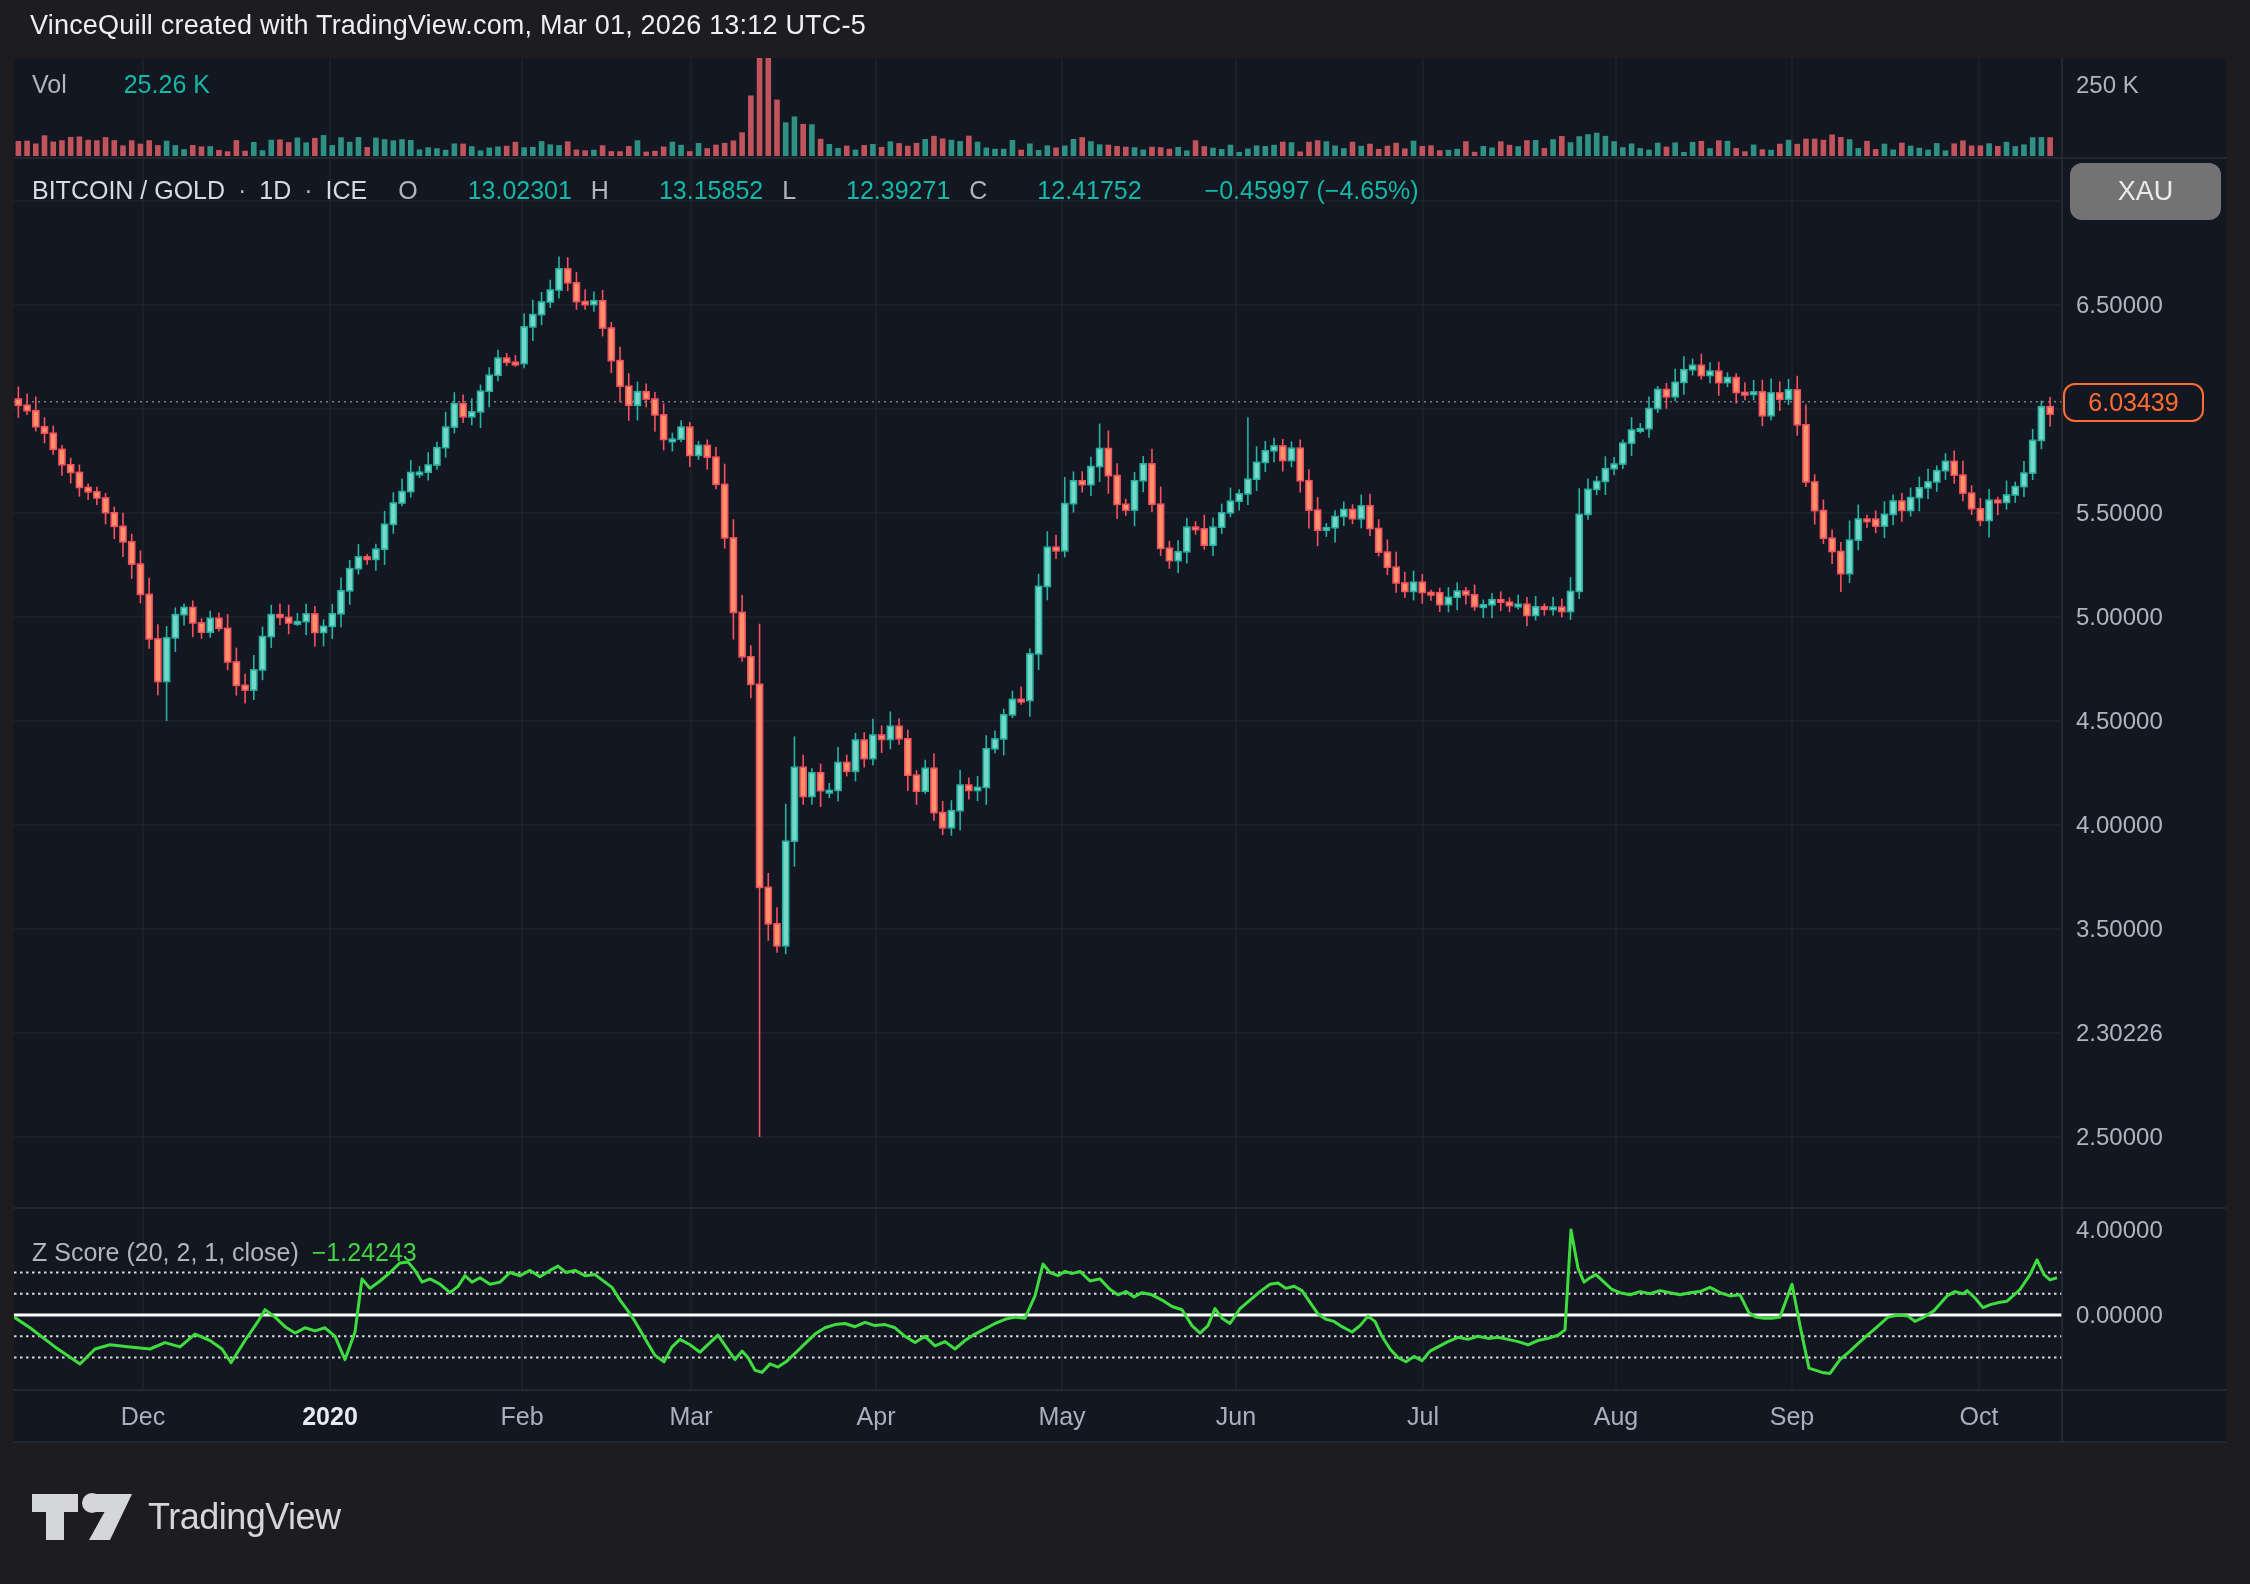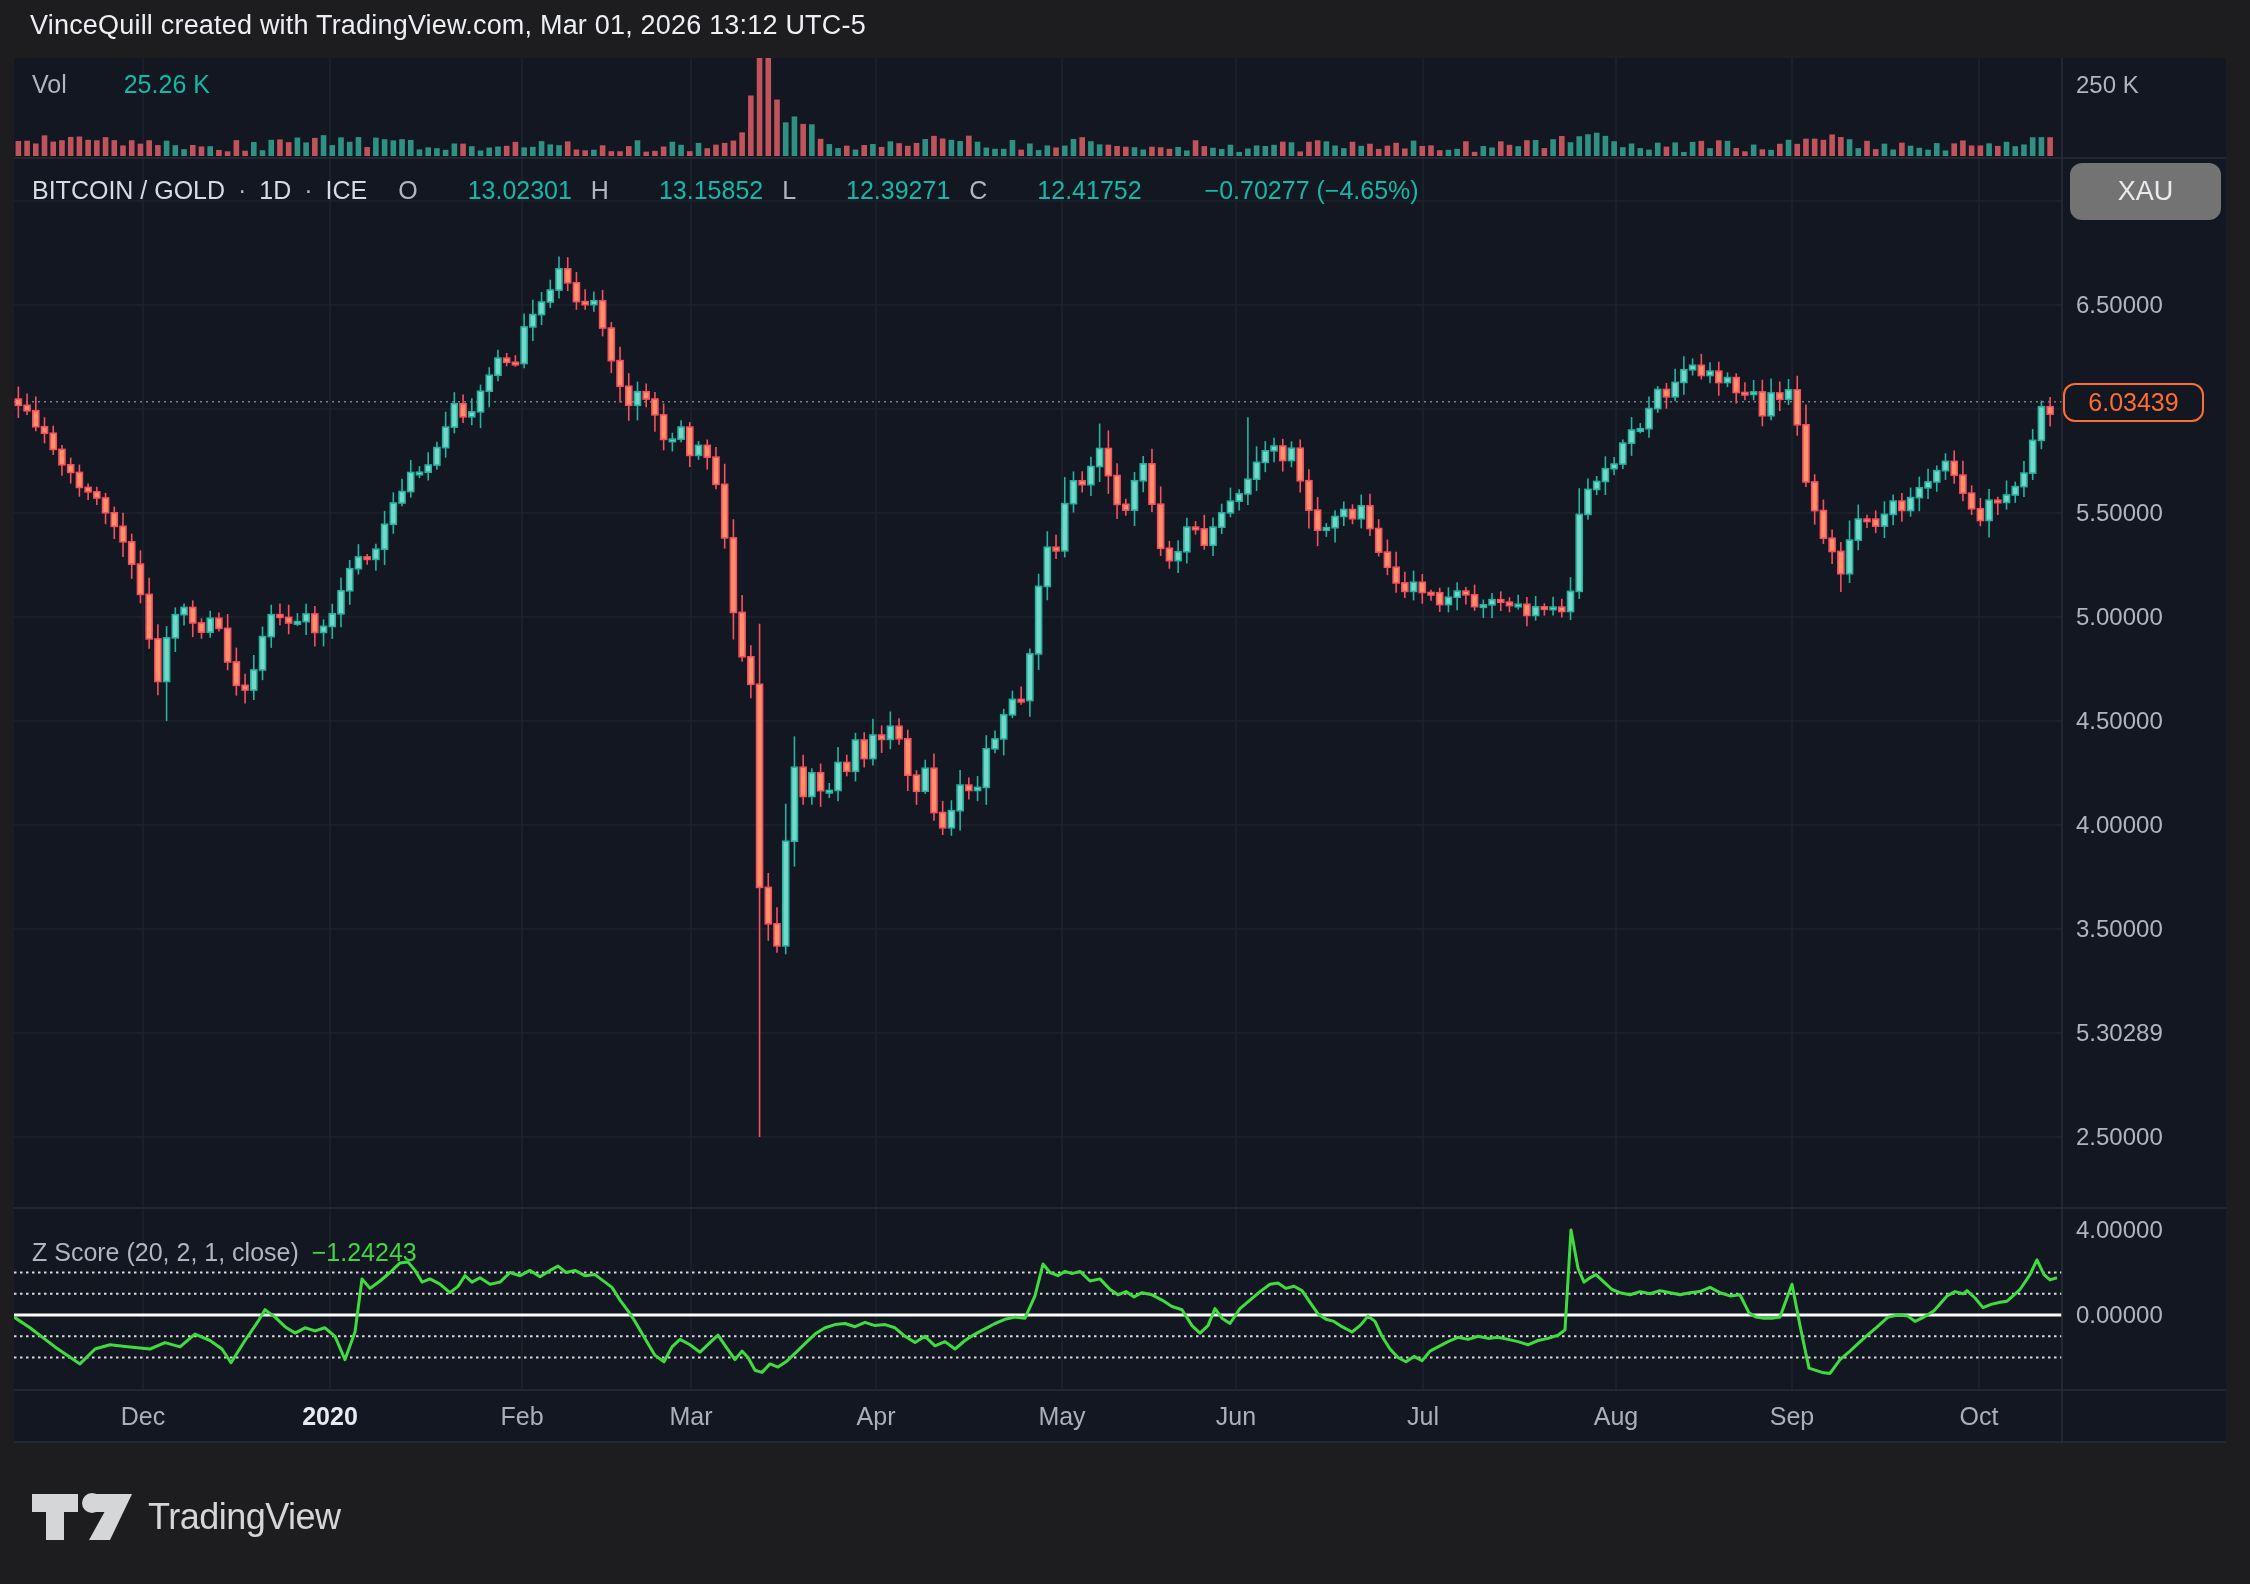--- a/index.html
+++ b/index.html
@@ -825,40 +825,40 @@
   </span>
   <span>
     <span class="t-gray">H</span><span class="t-red">13.15852</span>
   </span>
   <span>
     <span class="t-gray">L</span><span class="t-red">12.39271</span>
   </span>
   <span>
     <span class="t-gray">C</span><span class="t-red">12.41752</span>
   </span>
-  <span class="t-red">−0.70277 (−4.65%)</span>
+  <span class="t-red">−0.45997 (−4.65%)</span>
 </div>
 
 <div class="legend-row z-legend">
   <span class="t-gray">Z Score (20, 2, 1, close)</span>
   <span class="t-green">−1.24243</span>
 </div>
 
 <div class="unit-badge">XAU</div>
 <div class="price-tag">6.03439</div>
 
 <div id="axis-labels">
     <div class="axis-label" style="top: 85px;">250 K</div>
     <div class="axis-label" style="top: 305px;">6.50000</div>
     <div class="axis-label" style="top: 513px;">5.50000</div>
     <div class="axis-label" style="top: 617px;">5.00000</div>
     <div class="axis-label" style="top: 721px;">4.50000</div>
     <div class="axis-label" style="top: 825px;">4.00000</div>
     <div class="axis-label" style="top: 929px;">3.50000</div>
-    <div class="axis-label" style="top: 1033px;">5.30289</div>
+    <div class="axis-label" style="top: 1033px;">2.30226</div>
     <div class="axis-label" style="top: 1137px;">2.50000</div>
     <div class="axis-label" style="top: 1230px;">4.00000</div>
     <div class="axis-label" style="top: 1315px;">0.00000</div>
   </div>
 <div id="time-labels">
     <div class="time-label" style="left: 143px;">Dec</div>
     <div class="time-label bold" style="left: 330px;">2020</div>
     <div class="time-label" style="left: 522px;">Feb</div>
     <div class="time-label" style="left: 691px;">Mar</div>
     <div class="time-label" style="left: 876px;">Apr</div>

